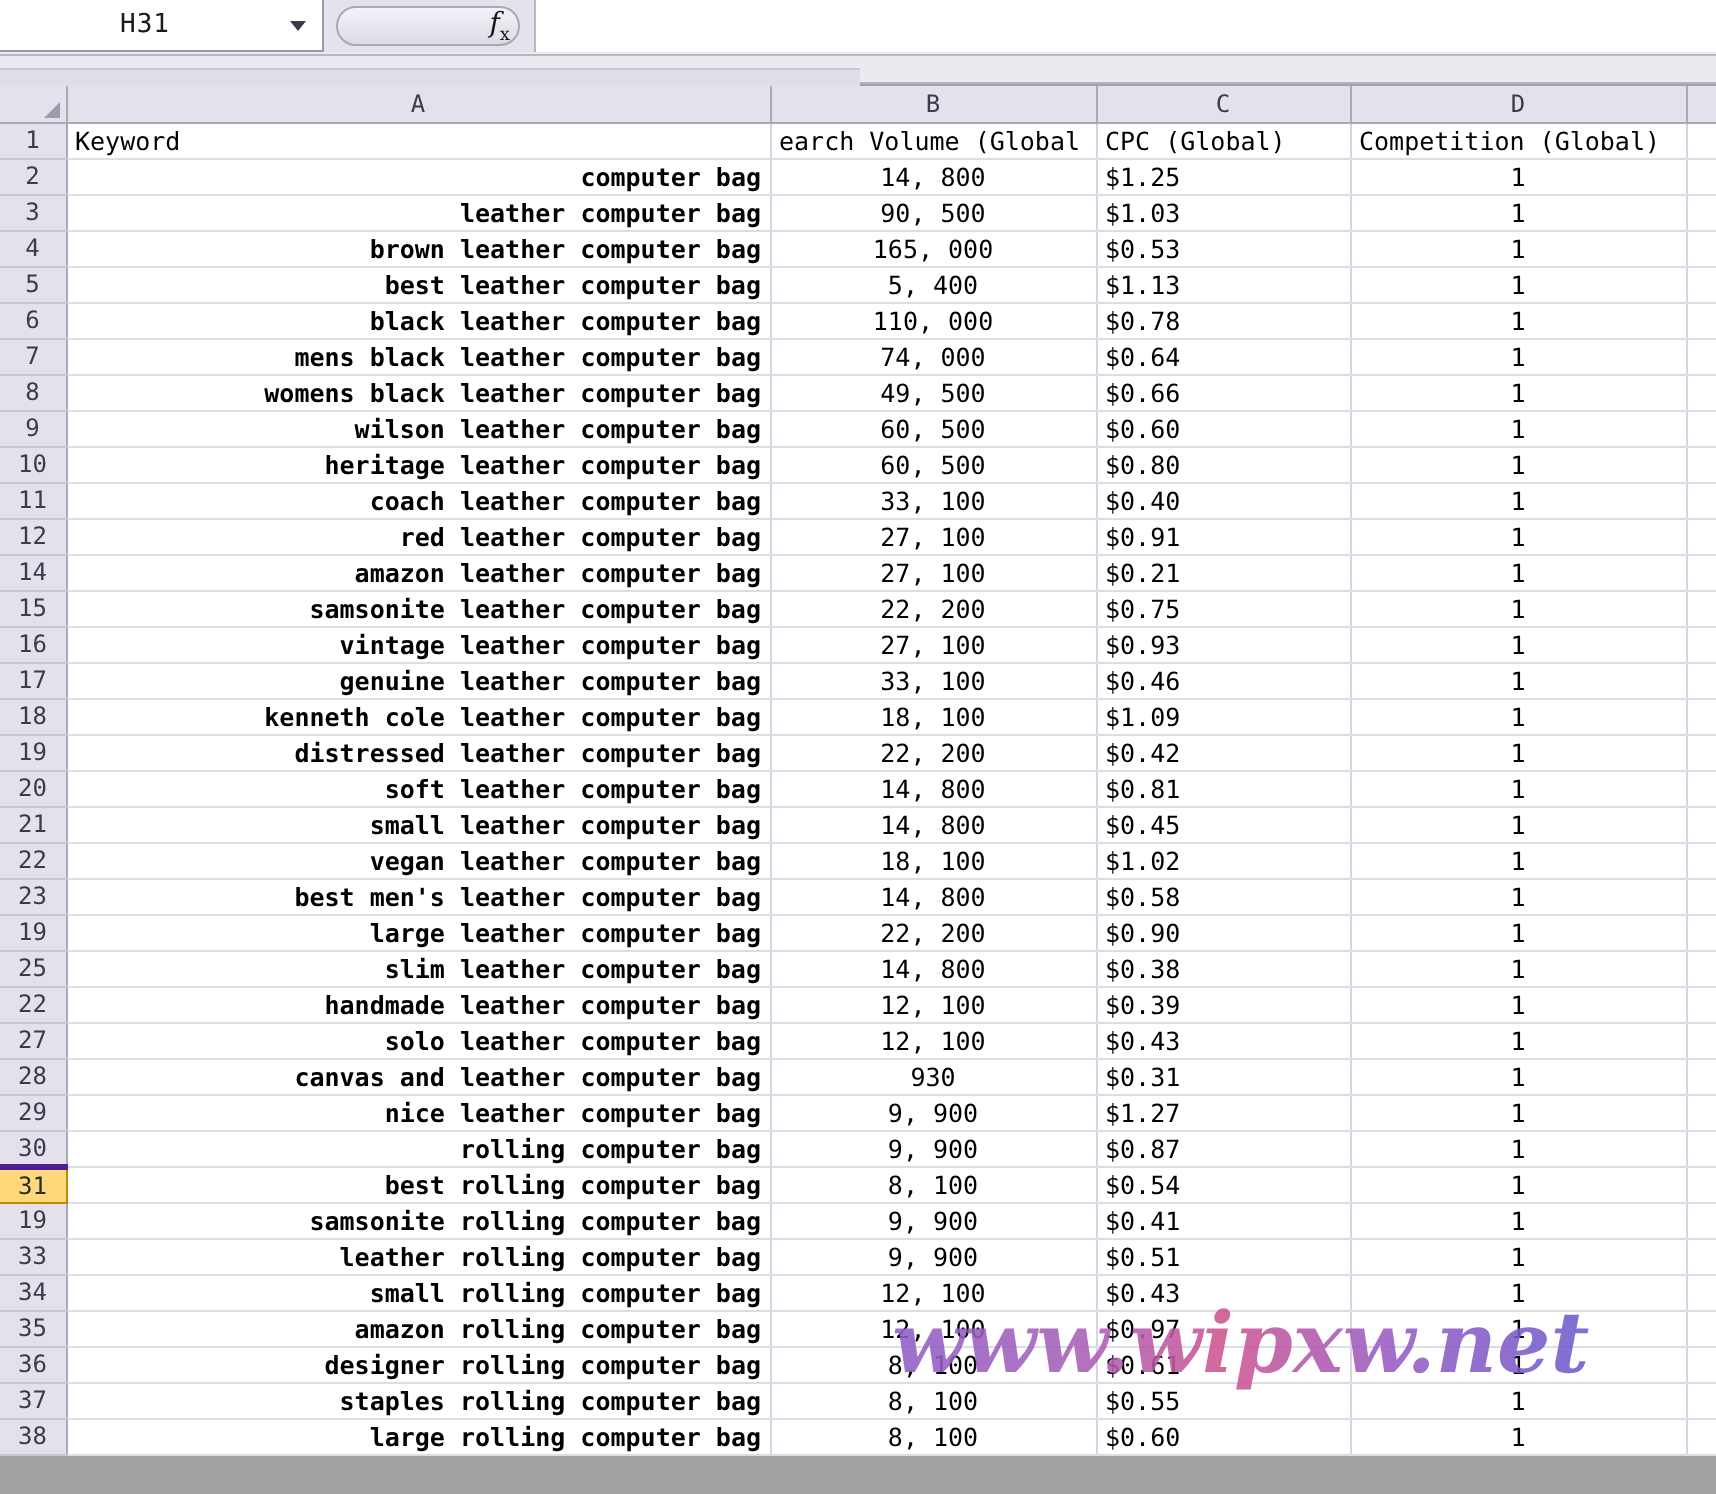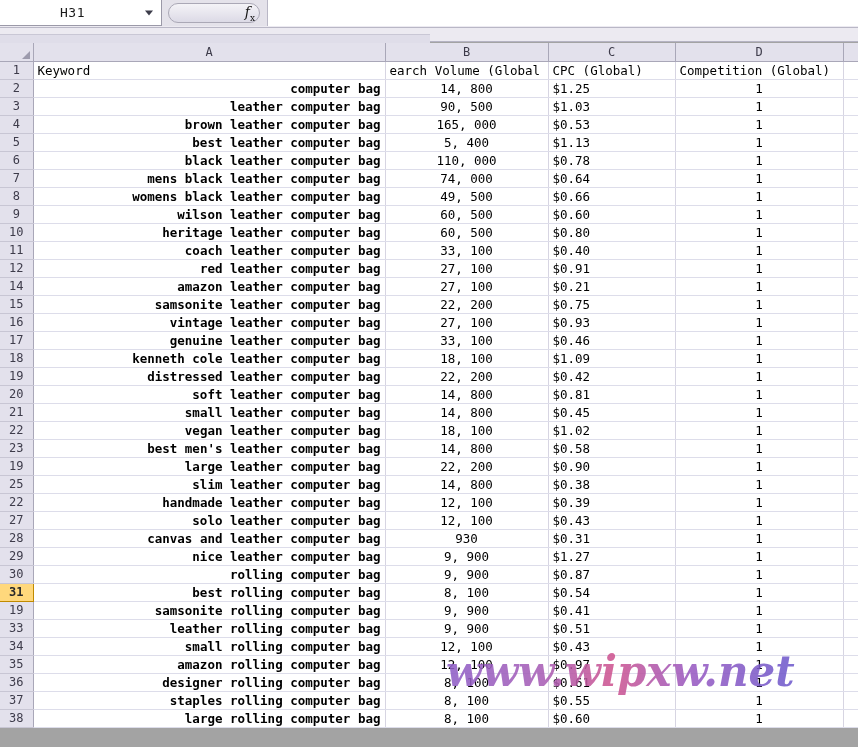--- a/index.html
+++ b/index.html
@@ -186,22 +186,21 @@
     font-size: 12px;
     color: #3d3b4a;
     padding: 0;
     box-sizing: border-box;
   }
   td.rowhdr.active {
     background: #ffd87c;
     color: #2a2a2a;
     border-right: 1px solid #c08a00;
     border-bottom: 1px solid #c08a00;
-    border-top: 1px solid #4c1d95;
-    font-weight: bold;
+    border-top: 3px solid #4c1d95;
   }
 
   
   td.cell {
     height: 18px;
     border-right: 1px solid #d7d5e2;
     border-bottom: 1px solid #ddddea;
     font-size: 12.5px;
     color: #000;
     padding: 0 4px;

